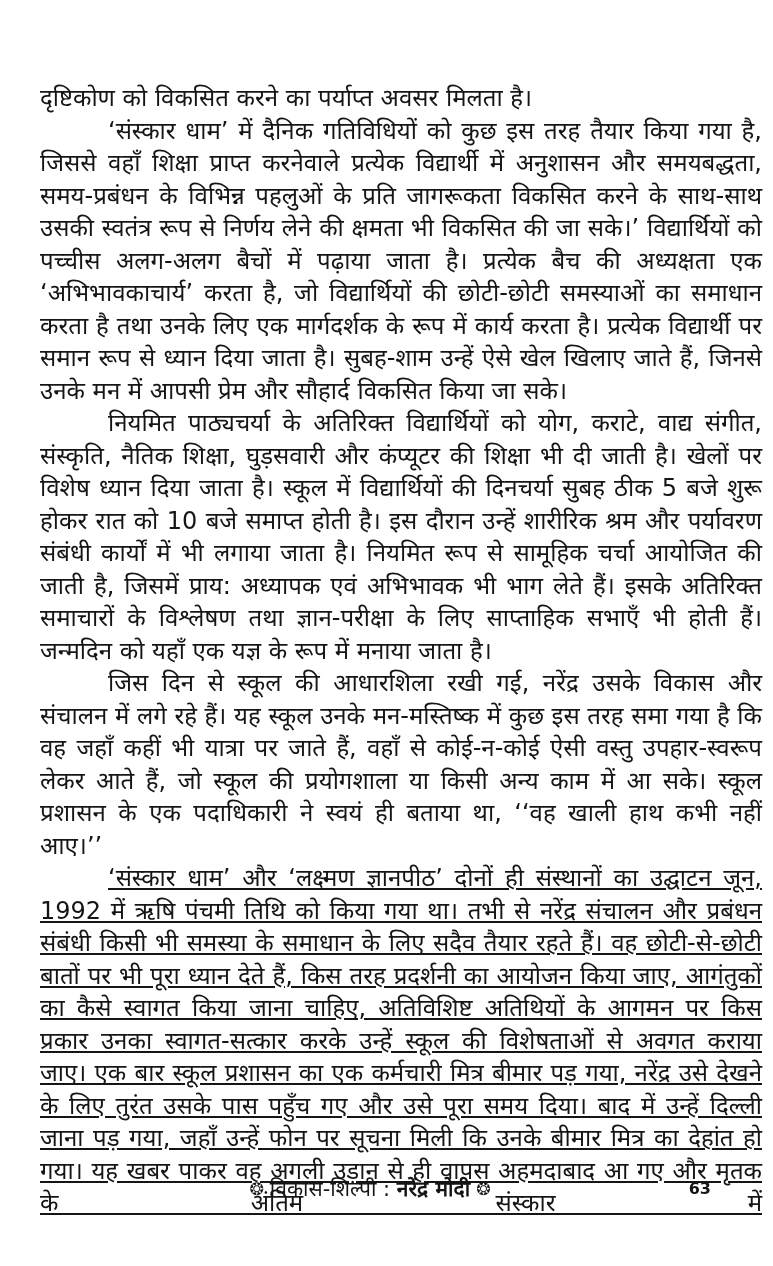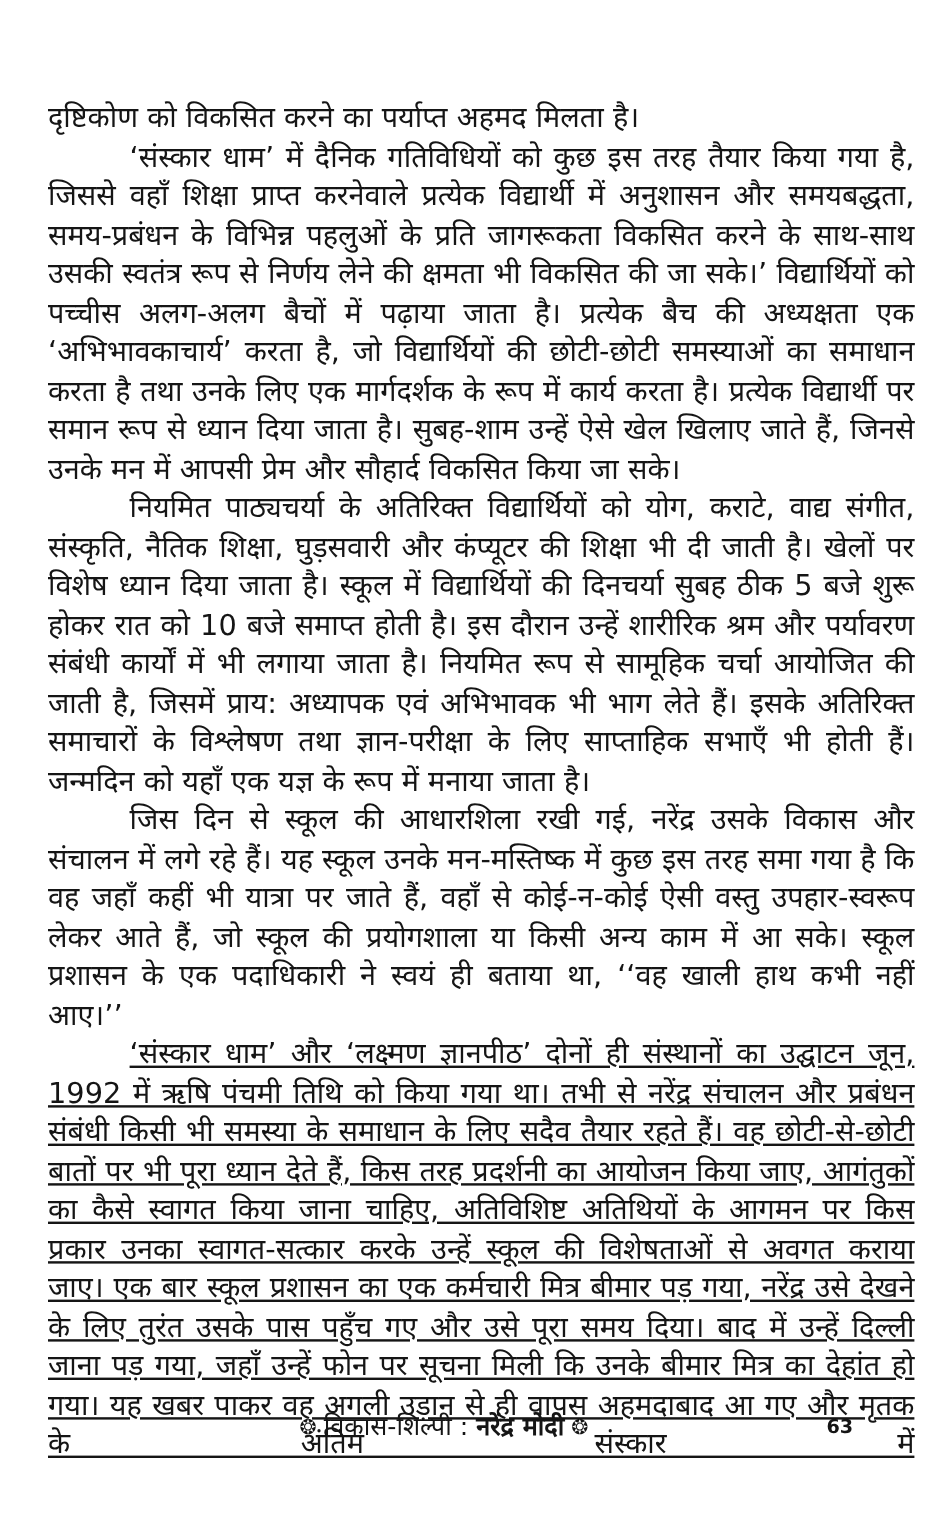--- a/index.html
+++ b/index.html
@@ -66,21 +66,21 @@
     line-height: 26px;
     font-weight: bold;
   }
 </style>
 </head>
 <body>
 
 <div class="page">
 
   <div class="text-block">
-    <p class="no-indent">दृष्टिकोण को विकसित करने का पर्याप्त अहमद मिलता है।</p>
+    <p class="no-indent">दृष्टिकोण को विकसित करने का पर्याप्त अवसर मिलता है।</p>
     <p>‘संस्कार धाम’ में दैनिक गतिविधियों को कुछ इस तरह तैयार किया गया है, जिससे वहाँ शिक्षा प्राप्त करनेवाले प्रत्येक विद्यार्थी में अनुशासन और समयबद्धता, समय-प्रबंधन के विभिन्न पहलुओं के प्रति जागरूकता विकसित करने के साथ-साथ उसकी स्वतंत्र रूप से निर्णय लेने की क्षमता भी विकसित की जा सके।’ विद्यार्थियों को पच्चीस अलग-अलग बैचों में पढ़ाया जाता है। प्रत्येक बैच की अध्यक्षता एक ‘अभिभावकाचार्य’ करता है, जो विद्यार्थियों की छोटी-छोटी समस्याओं का समाधान करता है तथा उनके लिए एक मार्गदर्शक के रूप में कार्य करता है। प्रत्येक विद्यार्थी पर समान रूप से ध्यान दिया जाता है। सुबह-शाम उन्हें ऐसे खेल खिलाए जाते हैं, जिनसे उनके मन में आपसी प्रेम और सौहार्द विकसित किया जा सके।</p>
     <p>नियमित पाठ्यचर्या के अतिरिक्त विद्यार्थियों को योग, कराटे, वाद्य संगीत, संस्कृति, नैतिक शिक्षा, घुड़सवारी और कंप्यूटर की शिक्षा भी दी जाती है। खेलों पर विशेष ध्यान दिया जाता है। स्कूल में विद्यार्थियों की दिनचर्या सुबह ठीक 5 बजे शुरू होकर रात को 10 बजे समाप्त होती है। इस दौरान उन्हें शारीरिक श्रम और पर्यावरण संबंधी कार्यों में भी लगाया जाता है। नियमित रूप से सामूहिक चर्चा आयोजित की जाती है, जिसमें प्राय: अध्यापक एवं अभिभावक भी भाग लेते हैं। इसके अतिरिक्त समाचारों के विश्लेषण तथा ज्ञान-परीक्षा के लिए साप्ताहिक सभाएँ भी होती हैं। जन्मदिन को यहाँ एक यज्ञ के रूप में मनाया जाता है।</p>
     <p>जिस दिन से स्कूल की आधारशिला रखी गई, नरेंद्र उसके विकास और संचालन में लगे रहे हैं। यह स्कूल उनके मन-मस्तिष्क में कुछ इस तरह समा गया है कि वह जहाँ कहीं भी यात्रा पर जाते हैं, वहाँ से कोई-न-कोई ऐसी वस्तु उपहार-स्वरूप लेकर आते हैं, जो स्कूल की प्रयोगशाला या किसी अन्य काम में आ सके। स्कूल प्रशासन के एक पदाधिकारी ने स्वयं ही बताया था, ‘‘वह खाली हाथ कभी नहीं आए।’’</p>
     <p class="continues">‘संस्कार धाम’ और ‘लक्ष्मण ज्ञानपीठ’ दोनों ही संस्थानों का उद्घाटन जून, 1992 में ऋषि पंचमी तिथि को किया गया था। तभी से नरेंद्र संचालन और प्रबंधन संबंधी किसी भी समस्या के समाधान के लिए सदैव तैयार रहते हैं। वह छोटी-से-छोटी बातों पर भी पूरा ध्यान देते हैं, किस तरह प्रदर्शनी का आयोजन किया जाए, आगंतुकों का कैसे स्वागत किया जाना चाहिए, अतिविशिष्ट अतिथियों के आगमन पर किस प्रकार उनका स्वागत-सत्कार करके उन्हें स्कूल की विशेषताओं से अवगत कराया जाए। एक बार स्कूल प्रशासन का एक कर्मचारी मित्र बीमार पड़ गया, नरेंद्र उसे देखने के लिए तुरंत उसके पास पहुँच गए और उसे पूरा समय दिया। बाद में उन्हें दिल्ली जाना पड़ गया, जहाँ उन्हें फोन पर सूचना मिली कि उनके बीमार मित्र का देहांत हो गया। यह खबर पाकर वह अगली उड़ान से ही वापस अहमदाबाद आ गए और मृतक के अंतिम संस्कार में</p>
   </div>
 
   <div class="footer-title">
     <span class="ornament">❂</span><span class="title-regular">विकास-शिल्पी : </span><span class="title-bold">नरेंद्र मोदी</span><span class="ornament">❂</span>
   </div>
 

